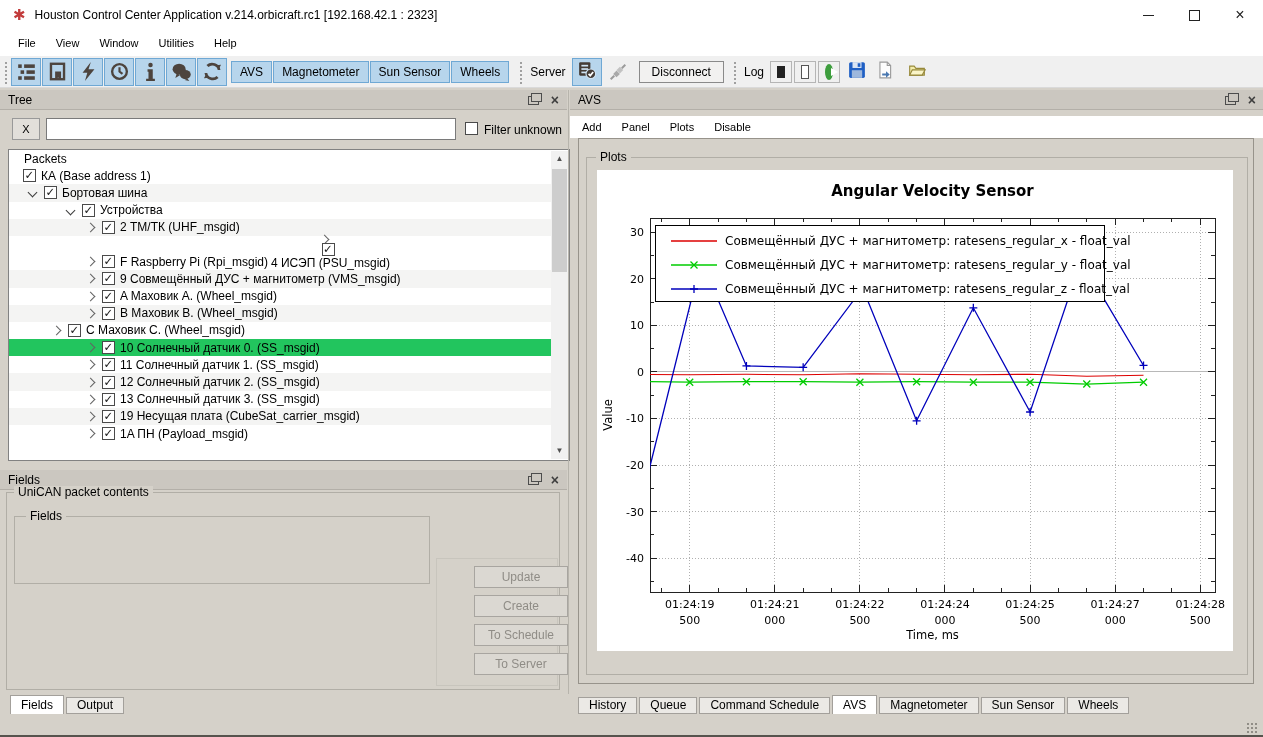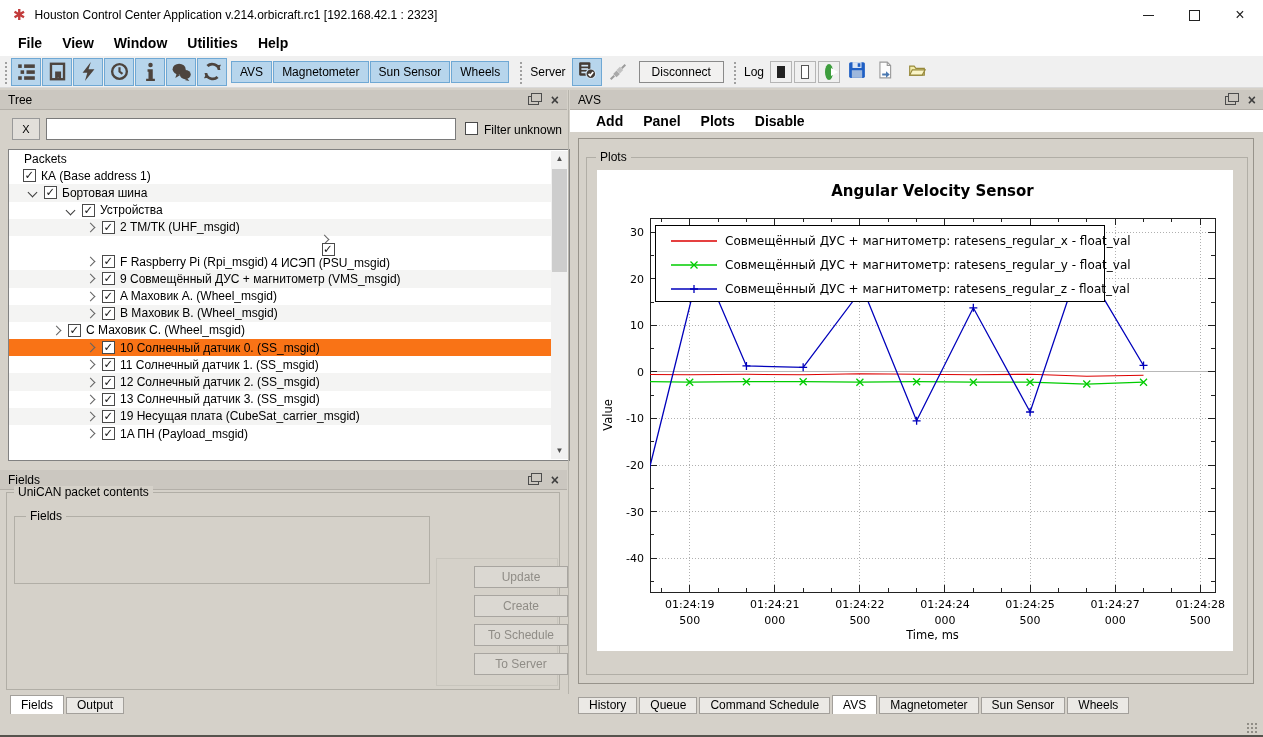--- a/index.html
+++ b/index.html
@@ -9,21 +9,21 @@
   #titlebar{position:absolute;left:0;top:0;width:1263px;height:30px;background:#fff;display:flex;align-items:center;}
   #app-icon{margin-left:13px;color:#c23b3b;font-size:15px;font-weight:bold;}
   #win-title{margin-left:9px;font-size:12px;}
   #win-controls{position:absolute;right:0;top:0;height:30px;display:flex;}
   .winbtn{width:46px;height:30px;display:flex;align-items:center;justify-content:center;}
   .min-glyph{width:11px;height:0;border-top:1.6px solid #222;}
   .max-glyph{width:9px;height:9px;border:1.3px solid #222;}
   .close-glyph{font-size:16px;line-height:16px;color:#222;}
   
   #menubar{position:absolute;left:0;top:30px;width:1263px;height:26px;background:#fff;display:flex;align-items:center;padding-left:8px;box-sizing:border-box;}
-  .menu-item{padding:3px 10px;font-size:14px;font-weight:bold;}
+  .menu-item{padding:3px 10px;font-size:11px;}
   
   #toolbar{position:absolute;left:0;top:56px;width:1263px;height:32px;background:#f0f0f0;border-bottom:1px solid #dadada;display:flex;align-items:center;box-sizing:border-box;}
   .grip{width:5px;height:24px;margin:0 3px;background-image:radial-gradient(#a0a0a0 26%,transparent 28%);background-size:4px 4px;background-position:1px 1px;}
   .tbtn{height:28px;min-width:30px;display:flex;align-items:center;justify-content:center;background:#b7d5ec;border:1px solid #6fa8d4;margin-right:1px;box-sizing:border-box;padding:0;}
   .tbtn.text{height:22px;padding:0 8px;font-size:12px;font-family:inherit;}
   .tbtn.plain{background:transparent;border:1px solid transparent;}
   .toolbar-label{font-size:12px;margin:0 6px 0 4px;}
   .btn-std{height:22px;padding:0 12px;background:#f2f1f0;border:1px solid #8a8a8a;font-size:12px;font-family:inherit;}
   .sq{width:12px;height:12px;display:inline-block;}
   .sq.black{background:#222;}
@@ -61,21 +61,21 @@
   .groupbox{position:absolute;border:1px solid #b1aea6;}
   .gb-label{position:absolute;background:#d5d1c9;padding:0 4px;font-size:12px;line-height:13px;}
   .fbtn{position:absolute;left:474px;width:94px;height:22px;background:#dbd8d2;border:1px solid #a8a5a0;color:#8f8c86;font-size:12px;font-family:inherit;}
   
   .tabbar{position:absolute;display:flex;align-items:flex-end;height:19px;top:695px;}
   .tab{height:15px;line-height:15px;padding:0 10px;font-size:12px;background:#ebe9e5;border:1px solid #a3a09b;border-bottom:1px solid #a3a09b;margin-right:2px;}
   .tab.active{height:18px;line-height:18px;background:#fff;border-bottom:none;}
   #left-tabs{left:10px;}
   #right-tabs{left:578px;justify-content:flex-end;}
   
-  #avs-menubar{position:absolute;left:570px;top:110px;width:693px;height:22px;background:#fff;display:flex;align-items:center;padding-left:16px;box-sizing:border-box;}
+  #avs-menubar{position:absolute;left:570px;top:116px;width:693px;height:22px;background:#fff;display:flex;align-items:center;padding-left:2px;box-sizing:border-box;}
   #dock-frame{position:absolute;left:578px;top:138px;width:676px;height:546px;border:1px solid #97938b;box-sizing:border-box;}
   #plots-gb{left:586px;top:157px;width:660px;height:516px;}
   #plots-gb-label{left:596px;top:151px;}
   #chart{position:absolute;left:597px;top:170px;background:#fff;}
   
   #vsplit{position:absolute;left:568px;top:90px;width:1px;height:604px;background:#b7b4ac;}
   #bottom-strip{position:absolute;left:0;top:735px;width:1263px;height:2px;background:#56534d;}
   #size-grip{position:absolute;right:5px;top:722px;width:12px;height:12px;
     background-image:radial-gradient(#908d86 30%,transparent 32%);background-size:4px 4px;}
 </style>
@@ -280,21 +280,21 @@
         <div class="trow" style="background: rgb(244, 244, 243); padding-left: 78px;">
           <span class="chev right"></span>
           <span class="cb checked"></span>
           <span class="lbl">B Маховик B. (Wheel_msgid)</span>
         </div>
         <div class="trow" style="padding-left: 44px;">
           <span class="chev right"></span>
           <span class="cb checked"></span>
           <span class="lbl">C Маховик C. (Wheel_msgid)</span>
         </div>
-        <div class="trow" style="background: #f97316; padding-left: 78px;">
+        <div class="trow" style="background: #22c55e; padding-left: 78px;">
           <span class="chev right"></span>
           <span class="cb checked"></span>
           <span class="lbl">10 Солнечный датчик 0. (SS_msgid)</span>
         </div>
         <div class="trow" style="padding-left: 78px;">
           <span class="chev right"></span>
           <span class="cb checked"></span>
           <span class="lbl">11 Солнечный датчик 1. (SS_msgid)</span>
         </div>
         <div class="trow" style="background: rgb(244, 244, 243); padding-left: 78px;">

